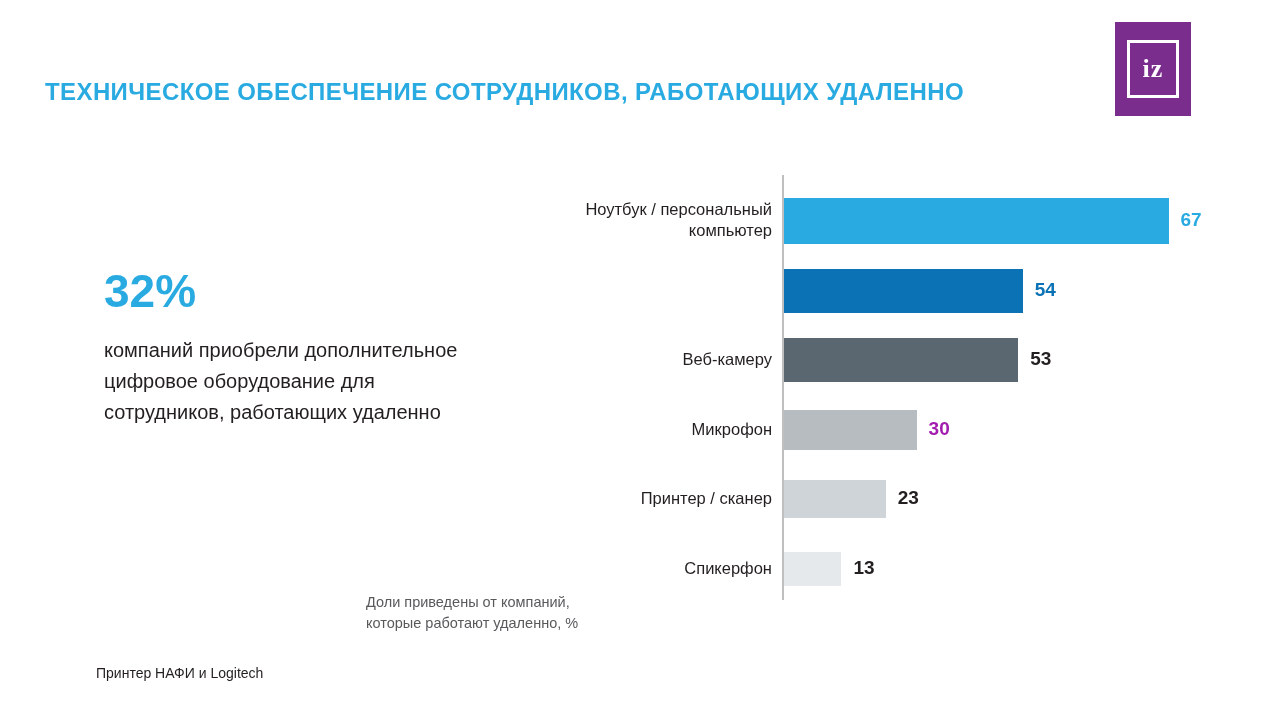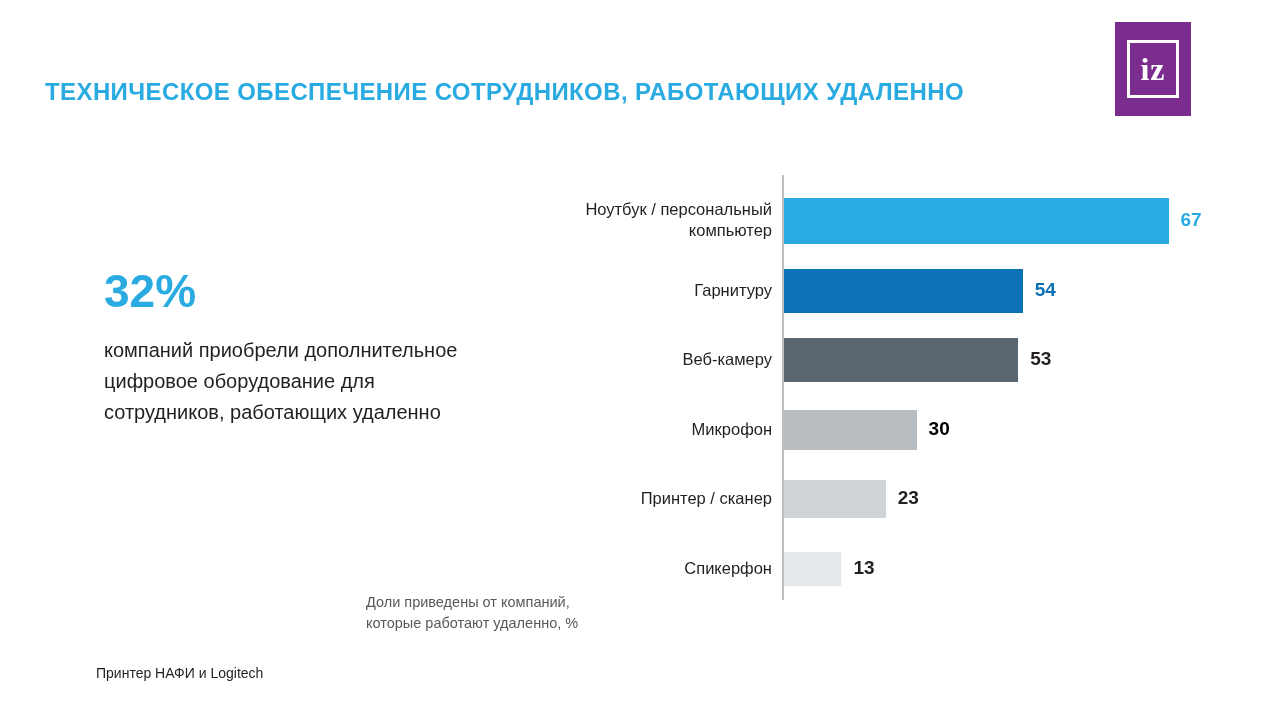--- a/index.html
+++ b/index.html
@@ -56,21 +56,21 @@
     position: absolute;
     left: 0;
     top: 0;
     width: 100%;
     height: 100%;
     display: flex;
     align-items: center;
     justify-content: center;
     color: #ffffff;
     font-family: "Liberation Serif", serif;
-    font-size: 32px;
+    font-size: 26px;
     font-weight: bold;
     letter-spacing: 1px;
   }
 
   
   .stat-number {
     position: absolute;
     left: 104px;
     top: 268px;
     font-size: 46px;
@@ -166,33 +166,32 @@
 
   <div class="chart">
     <div class="axis-line"></div>
     <div id="bar-rows">
         <div class="row" style="top: 22px; height: 48px;">
           <div class="row-label" style="top: 2px;">Ноутбук / персональный компьютер</div>
           <div class="bar" style="width: 384.54px; height: 46px; top: 1px; background: rgb(41, 171, 226);"></div>
           <div class="bar-value" style="color: rgb(41, 171, 226); left: 660.54px; top: 12px;">67</div>
         </div>
         <div class="row" style="top: 92px; height: 48px;">
-          <div class="row-label" style="top: 13px;">Гарнитуру</div>
           <div class="bar" style="width: 238.68px; height: 44px; top: 2px; background: rgb(11, 114, 181);"></div>
           <div class="bar-value" style="color: rgb(11, 114, 181); left: 514.68px; top: 12px;">54</div>
         </div>
         <div class="row" style="top: 161px; height: 48px;">
           <div class="row-label" style="top: 13px;">Веб-камеру</div>
           <div class="bar" style="width: 234.26px; height: 44px; top: 2px; background: rgb(90, 102, 112);"></div>
           <div class="bar-value" style="color: rgb(35, 31, 32); left: 510.26px; top: 12px;">53</div>
         </div>
         <div class="row" style="top: 231px; height: 48px;">
           <div class="row-label" style="top: 13px;">Микрофон</div>
           <div class="bar" style="width: 132.6px; height: 40px; top: 4px; background: rgb(182, 188, 192);"></div>
-          <div class="bar-value" style="color: #000000; left: 408.6px; top: 12px;">30</div>
+          <div class="bar-value" style="color: #a21caf; left: 408.6px; top: 12px;">30</div>
         </div>
         <div class="row" style="top: 300px; height: 48px;">
           <div class="row-label" style="top: 13px;">Принтер / сканер</div>
           <div class="bar" style="width: 101.66px; height: 38px; top: 5px; background: rgb(207, 212, 216);"></div>
           <div class="bar-value" style="color: rgb(35, 31, 32); left: 377.66px; top: 12px;">23</div>
         </div>
         <div class="row" style="top: 370px; height: 48px;">
           <div class="row-label" style="top: 13px;">Спикерфон</div>
           <div class="bar" style="width: 57.46px; height: 34px; top: 7px; background: rgb(230, 233, 235);"></div>
           <div class="bar-value" style="color: rgb(35, 31, 32); left: 333.46px; top: 12px;">13</div>

